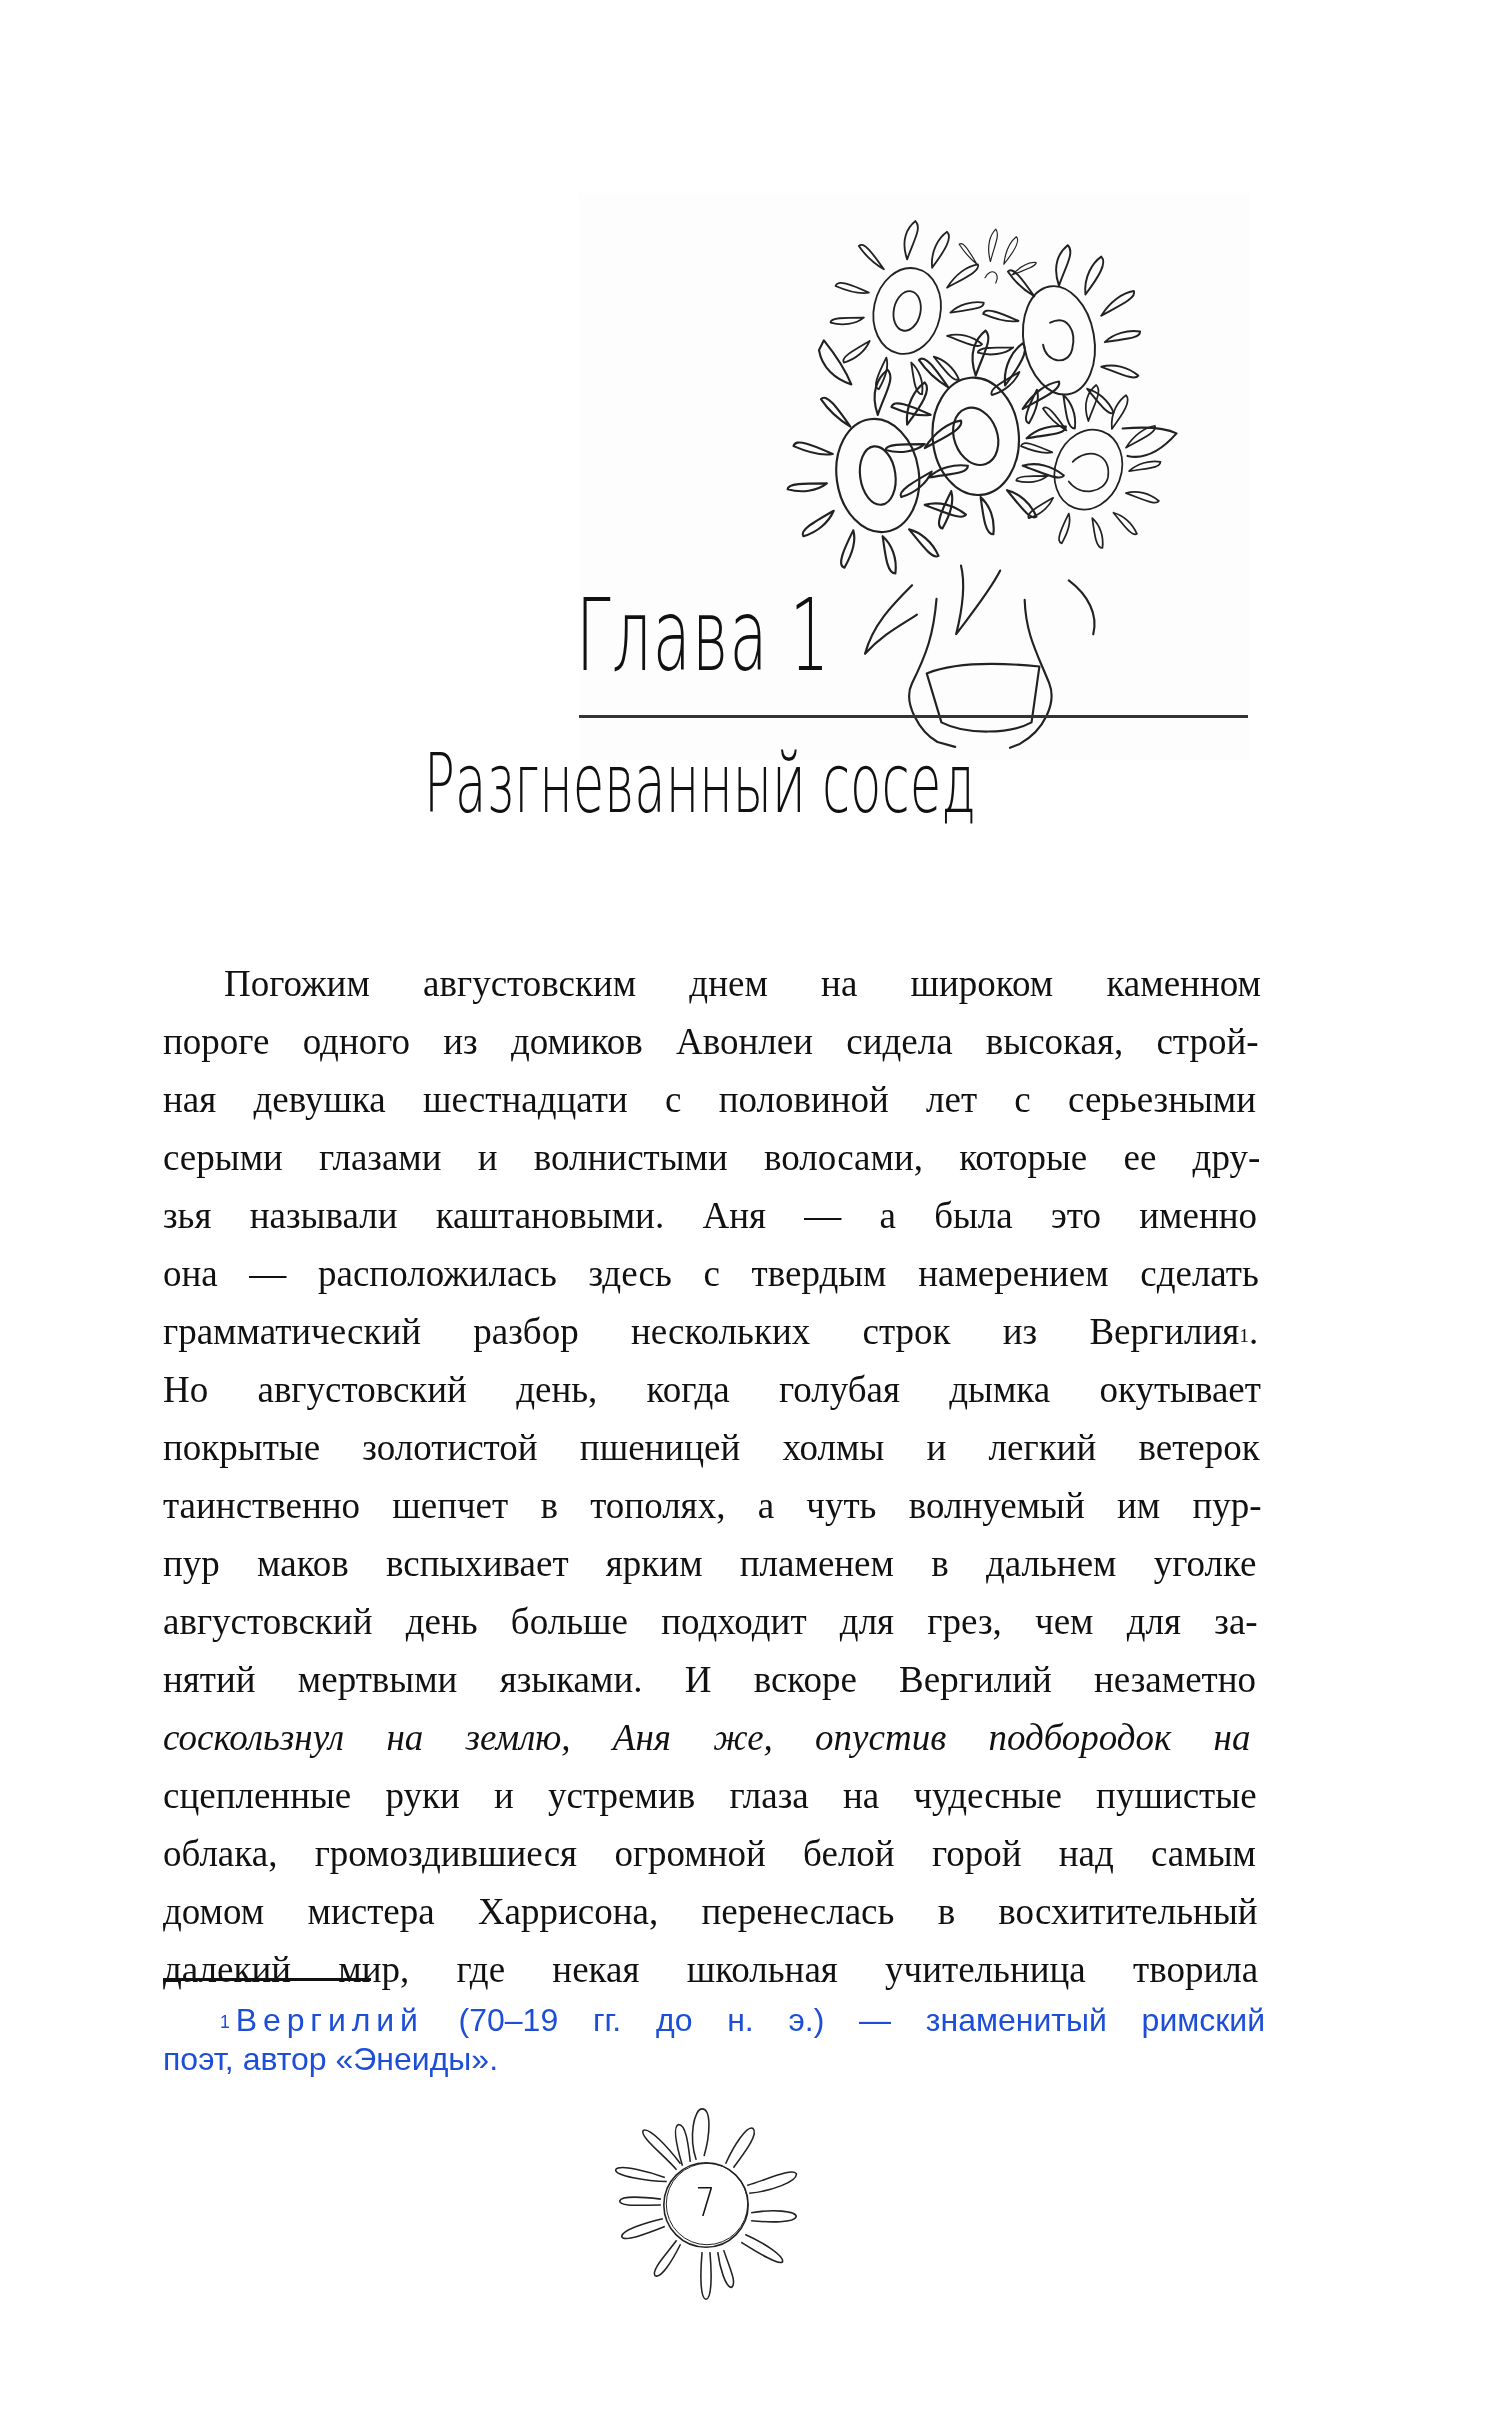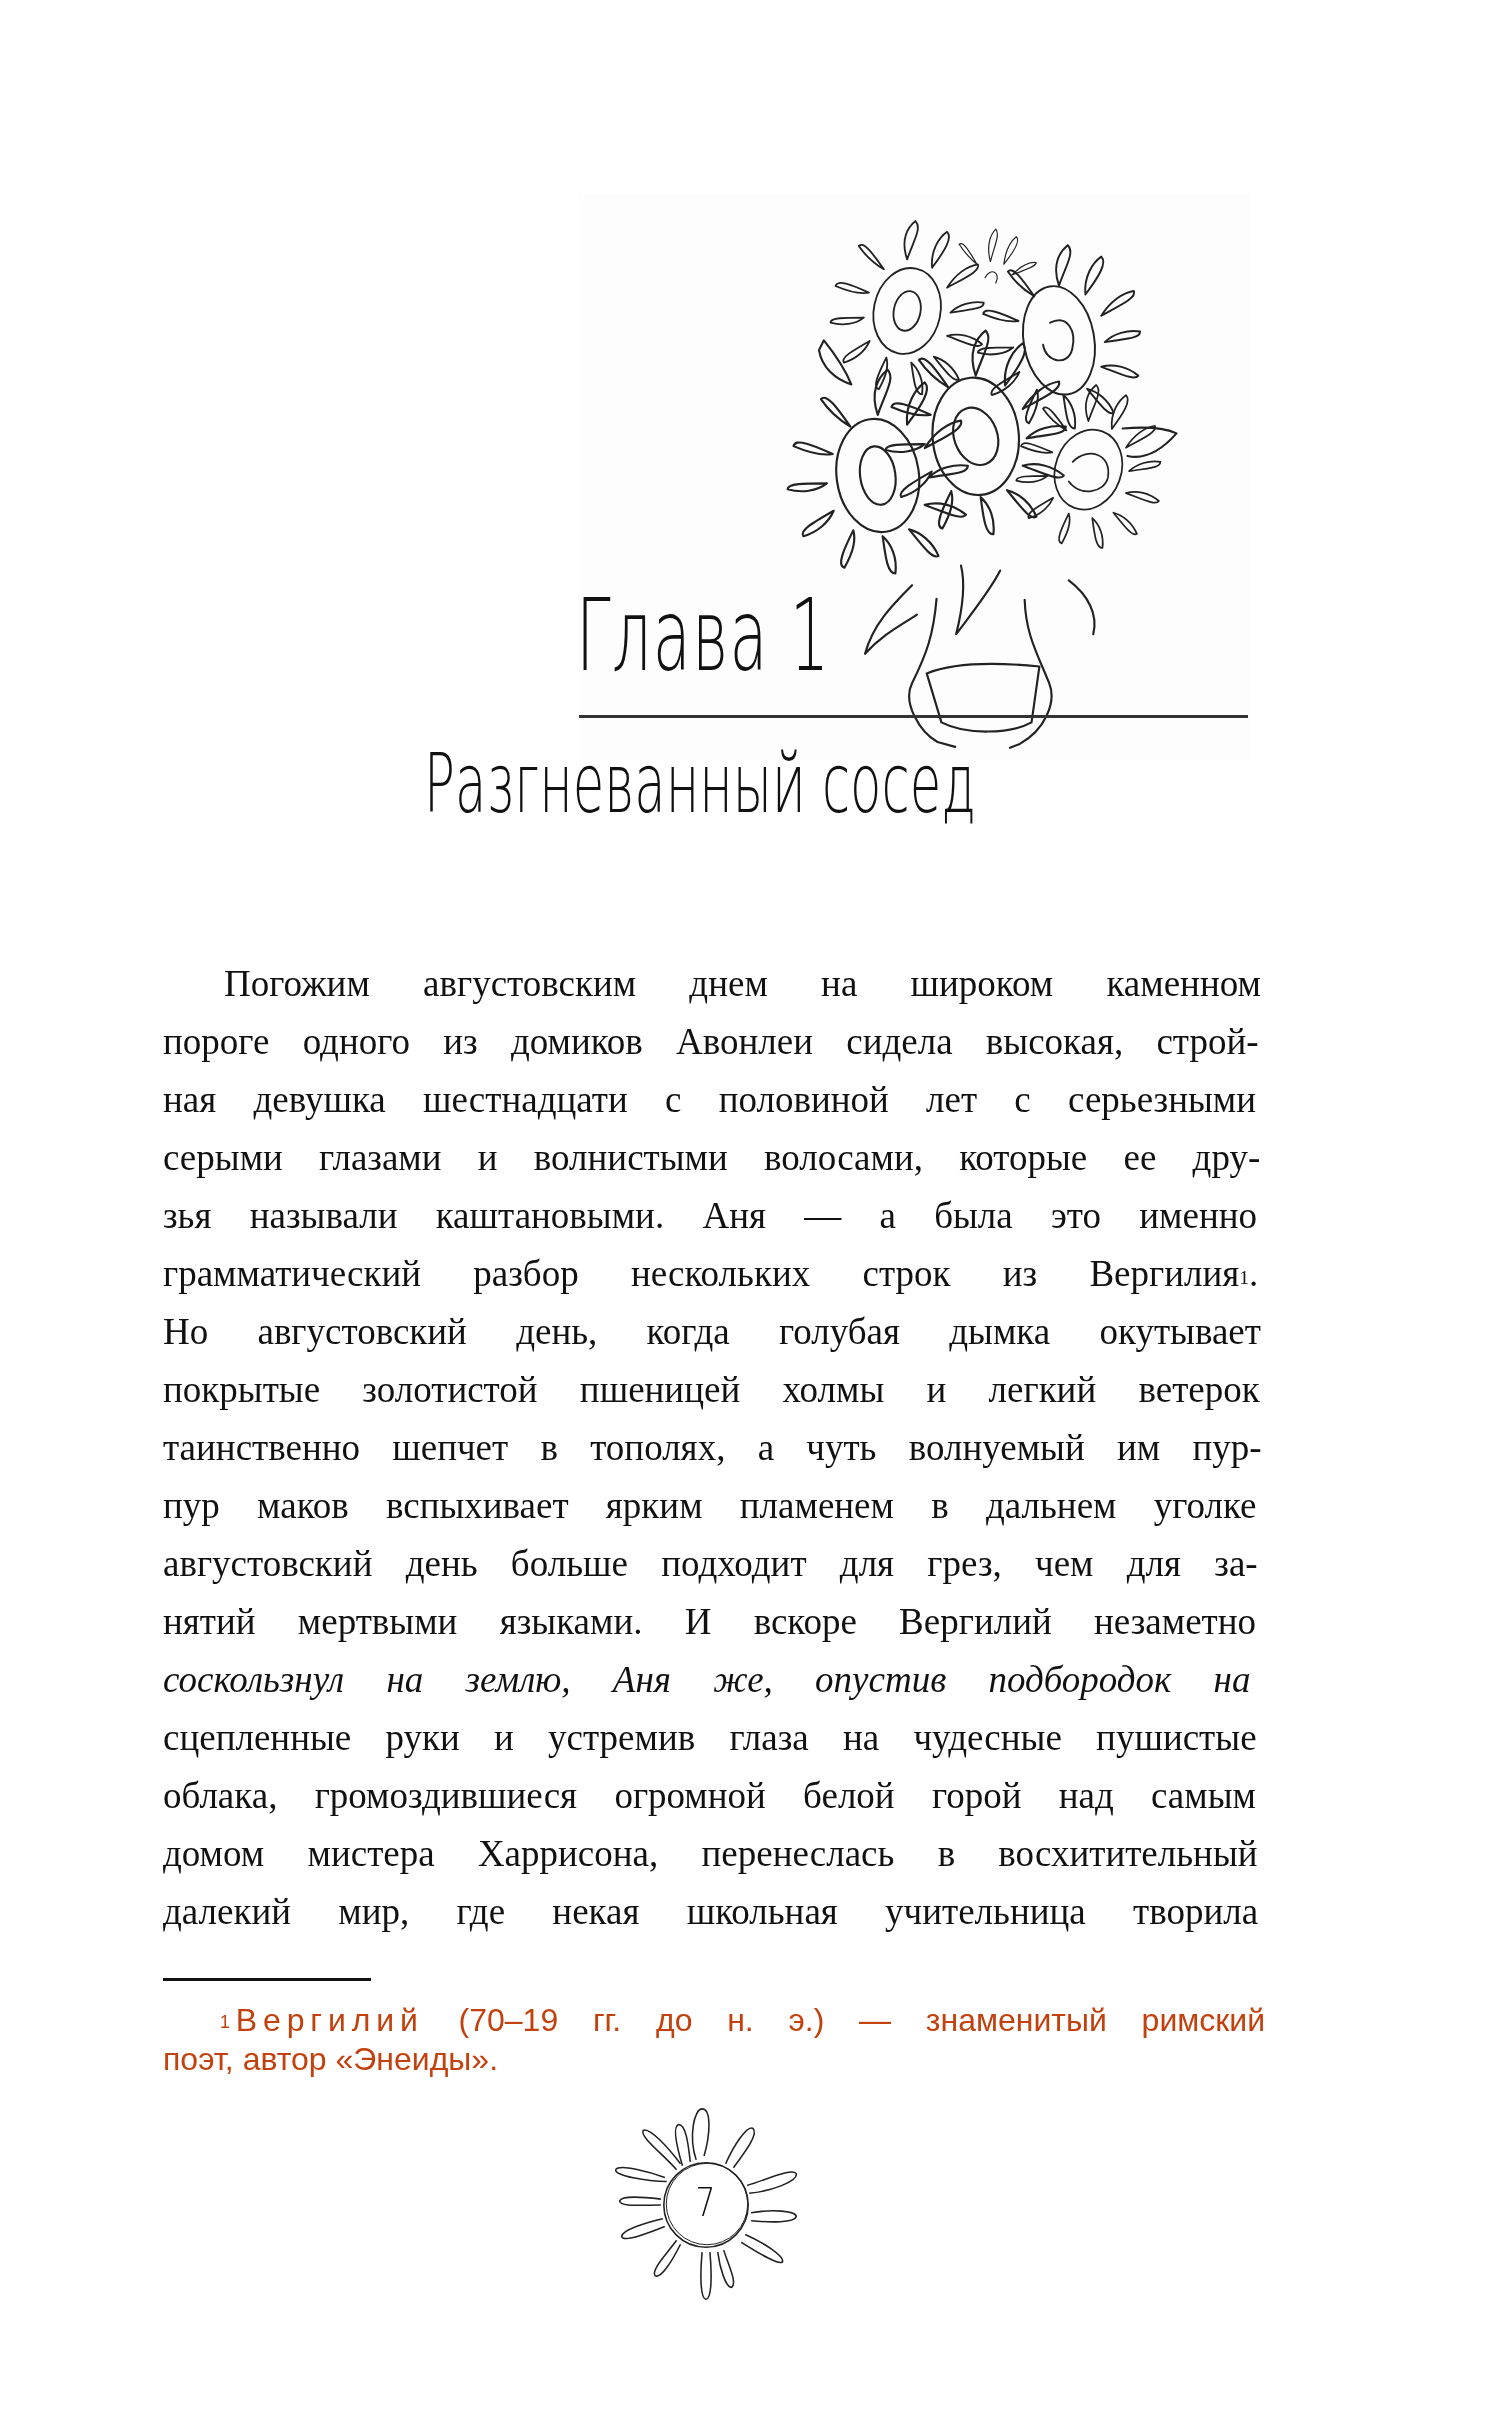--- a/index.html
+++ b/index.html
@@ -28,21 +28,21 @@
   .body-line {
     display: block; height: 58px; white-space: nowrap;
     text-align: justify; text-align-last: justify;
     transform-origin: left top;
   }
   .body-line.indent { padding-left: 61px; margin-top: 44px; }
   sup.fn-ref { font-size: 19.6px; vertical-align: top; position: relative; top: 3.9px; }
   .fn-rule { position: absolute; left: 163px; top: 1978px; width: 208px; height: 2.9px; background: #111; }
   .footnote {
     position: absolute; left: 163px; top: 2001px; width: 1102px;
-    font-family: "Liberation Sans", sans-serif; font-size: 32px; line-height: 39px; color: #c2410c;
+    font-family: "Liberation Sans", sans-serif; font-size: 32px; line-height: 39px; color: #1d4ed8;
   }
   .fn-line { display: block; white-space: nowrap; }
   .fn-line.first { text-align: justify; text-align-last: justify; padding-left: 57px; }
   .fn-num { font-size: 17.6px; vertical-align: top; position: relative; top: 2px; margin-right: 5.9px; }
   .fn-name { letter-spacing: 5.9px; }
   .page-sun { position: absolute; left: 603px; top: 2102px; width: 206px; height: 206px; }
   .page-number {
     position: absolute; left: 686px; top: 2178px; width: 39px; text-align: center;
     font-family: "DejaVu Sans", sans-serif; font-weight: 200; font-size: 39px; line-height: 49px;
     transform: scaleX(0.8);
@@ -120,20 +120,21 @@
 <div class="chapter-rule"></div>
 
 <div class="chapter-title">Разгневанный сосед</div>
 
 <div class="body-text">
   <span class="body-line indent" style="display: block; text-align: left; text-align-last: left; word-spacing: 44px; width: 1102px;">Погожим августовским днем на широком каменном</span>
   <span class="body-line" style="display: block; text-align: left; text-align-last: left; word-spacing: 24px; width: 1102px;">пороге одного из домиков Авонлеи сидела высокая, строй-</span>
   <span class="body-line" style="display: block; text-align: left; text-align-last: left; word-spacing: 28px; width: 1102px;">ная девушка шестнадцати с половиной лет с серьезными</span>
   <span class="body-line" style="display: block; text-align: left; text-align-last: left; word-spacing: 27px; width: 1102px;">серыми глазами и волнистыми волосами, которые ее дру-</span>
   <span class="body-line" style="display: block; text-align: left; text-align-last: left; word-spacing: 29px; width: 1102px;">зья называли каштановыми. Аня — а была это именно</span>
+  <span class="body-line" style="display: block; text-align: left; text-align-last: left; word-spacing: 22.4px; width: 1102px;">она — расположилась здесь с твердым намерением сделать</span>
   <span class="body-line" style="display: block; text-align: left; text-align-last: left; word-spacing: 43px; width: 1102px;"><span>грамматический разбор нескольких строк из Вергилия</span><sup class="fn-ref">1</sup><span>.</span></span>
   <span class="body-line" style="display: block; text-align: left; text-align-last: left; word-spacing: 40px; width: 1102px;">Но августовский день, когда голубая дымка окутывает</span>
   <span class="body-line" style="display: block; text-align: left; text-align-last: left; word-spacing: 33px; width: 1102px;">покрытые золотистой пшеницей холмы и легкий ветерок</span>
   <span class="body-line" style="display: block; text-align: left; text-align-last: left; word-spacing: 23px; width: 1102px;">таинственно шепчет в тополях, а чуть волнуемый им пур-</span>
   <span class="body-line" style="display: block; text-align: left; text-align-last: left; word-spacing: 28px; width: 1102px;">пур маков вспыхивает ярким пламенем в дальнем уголке</span>
   <span class="body-line" style="display: block; text-align: right; text-align-last: left; word-spacing: 24px; width: 1102px;">августовский день больше подходит для грез, чем для за-</span>
   <span class="body-line" style="display: block; text-align: left; text-align-last: left; word-spacing: 33px; width: 1102px;">нятий мертвыми языками. И вскоре Вергилий незаметно</span>
   <span class="body-line" style="display: block; text-align: center; text-align-last: left; word-spacing: 33px; width: 1102px; font-style: italic;">соскользнул на землю, Аня же, опустив подбородок на</span>
   <span class="body-line" style="display: block; text-align: left; text-align-last: left; word-spacing: 25px; width: 1102px;">сцепленные руки и устремив глаза на чудесные пушистые</span>
   <span class="body-line" style="display: block; text-align: left; text-align-last: left; word-spacing: 28px; width: 1102px;">облака, громоздившиеся огромной белой горой над самым</span>

